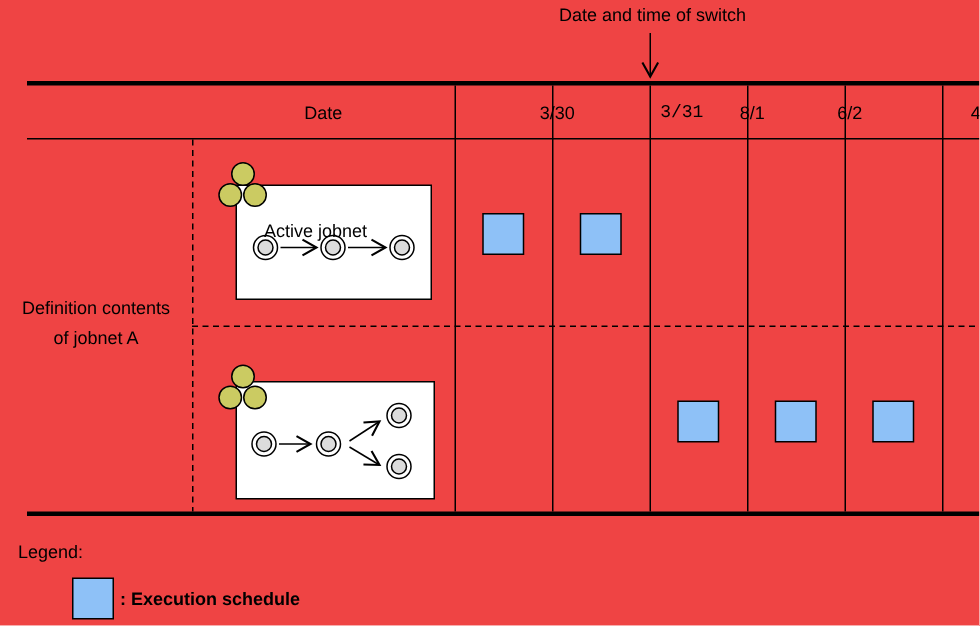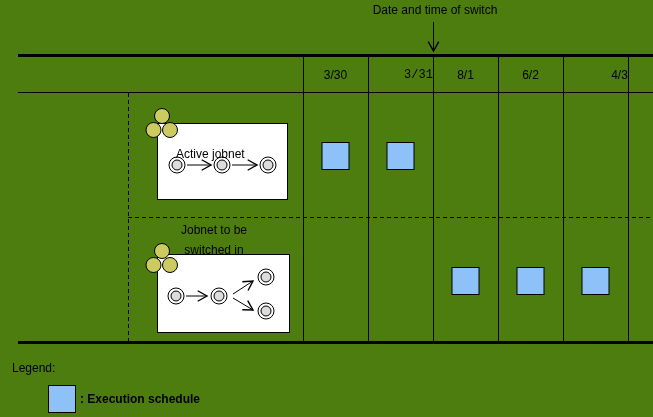--- a/index.html
+++ b/index.html
@@ -1,31 +1,31 @@
 <!DOCTYPE html>
 <html><head>
 <meta charset="utf-8">
 <style>
   html,body{margin:0;padding:0;background:#fff;}
   #canvas{
     position:relative;
     width:653px;height:417px;
-    background:#4d7c0f;
+    background:#ef4444;
     font-family:"Liberation Sans", sans-serif;
     font-size:12px;
     color:#000;
     overflow:hidden;
   }
   .abs{position:absolute;}
   #diagram-svg{position:absolute;left:0;top:0;}
   .label{position:absolute;white-space:nowrap;}
   .label-center{text-align:center;white-space:pre-line;}
   #switch-label{left:330px;top:3px;width:210px;text-align:center;}
   #date-header{left:128px;top:57px;width:175px;height:35px;display:flex;align-items:center;justify-content:center;}
-  .col-header{position:absolute;top:57px;width:65px;height:35px;display:flex;align-items:center;justify-content:center;}
+  .col-header{position:absolute;top:57px;width:65px;height:35px;display:flex;align-items:center;justify-content:center;padding-left:36px;}
   #row-label{left:2px;top:195px;width:124px;line-height:20px;}
   #active-jobnet-label{left:176px;top:103px;margin-top:44px;}
   #switched-jobnet-label{left:158px;top:220px;width:112px;line-height:20px;}
   #legend-title{left:12px;top:361px;}
   #legend-entry{left:80px;top:392px;font-weight:bold;}
 </style>
 </head>
 <body>
 
 <div id="canvas">
@@ -104,32 +104,33 @@
         <rect x="452" y="267.5" width="27" height="27" fill="#8EC1F7" stroke="#000"></rect>
         <rect x="517" y="267.5" width="27" height="27" fill="#8EC1F7" stroke="#000"></rect>
         <rect x="582" y="267.5" width="27" height="27" fill="#8EC1F7" stroke="#000"></rect>
       </g>
 
     <rect x="48.5" y="385.5" width="27" height="27" stroke="#000" fill="#8EC1F7"></rect>
   </svg>
 
   <div id="switch-label" class="label">Date and time of switch</div>
 
+  <div id="date-header" class="abs">Date</div>
 
   <div id="column-headers">
       <div class="col-header" style="left: 303px;">3/30</div>
       <div class="col-header" style="left: 386px; font-family: Liberation Mono, monospace;">3/31</div>
       <div class="col-header" style="left: 433px;">8/1</div>
       <div class="col-header" style="left: 498px;">6/2</div>
       <div class="col-header" style="left: 563px; margin-left: 24px;">4/3</div>
     </div>
 
+  <div id="row-label" class="abs label-center">Definition contents
+of jobnet A</div>
 
   <div id="active-jobnet-label" class="label">Active jobnet</div>
 
-  <div id="switched-jobnet-label" class="abs label-center">Jobnet to be
-switched in</div>
 
   <div id="legend-title" class="label">Legend:</div>
 
   <div id="legend-entry" class="label">: Execution schedule</div>
 
 </div>
 
 </body></html>

